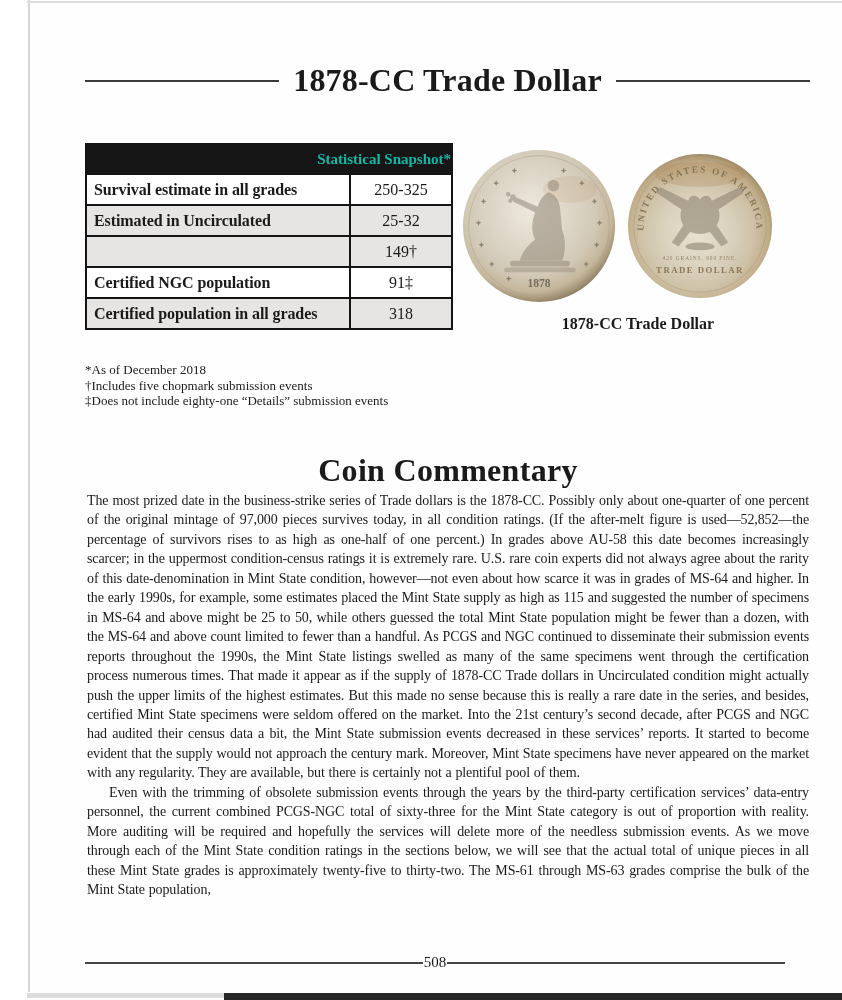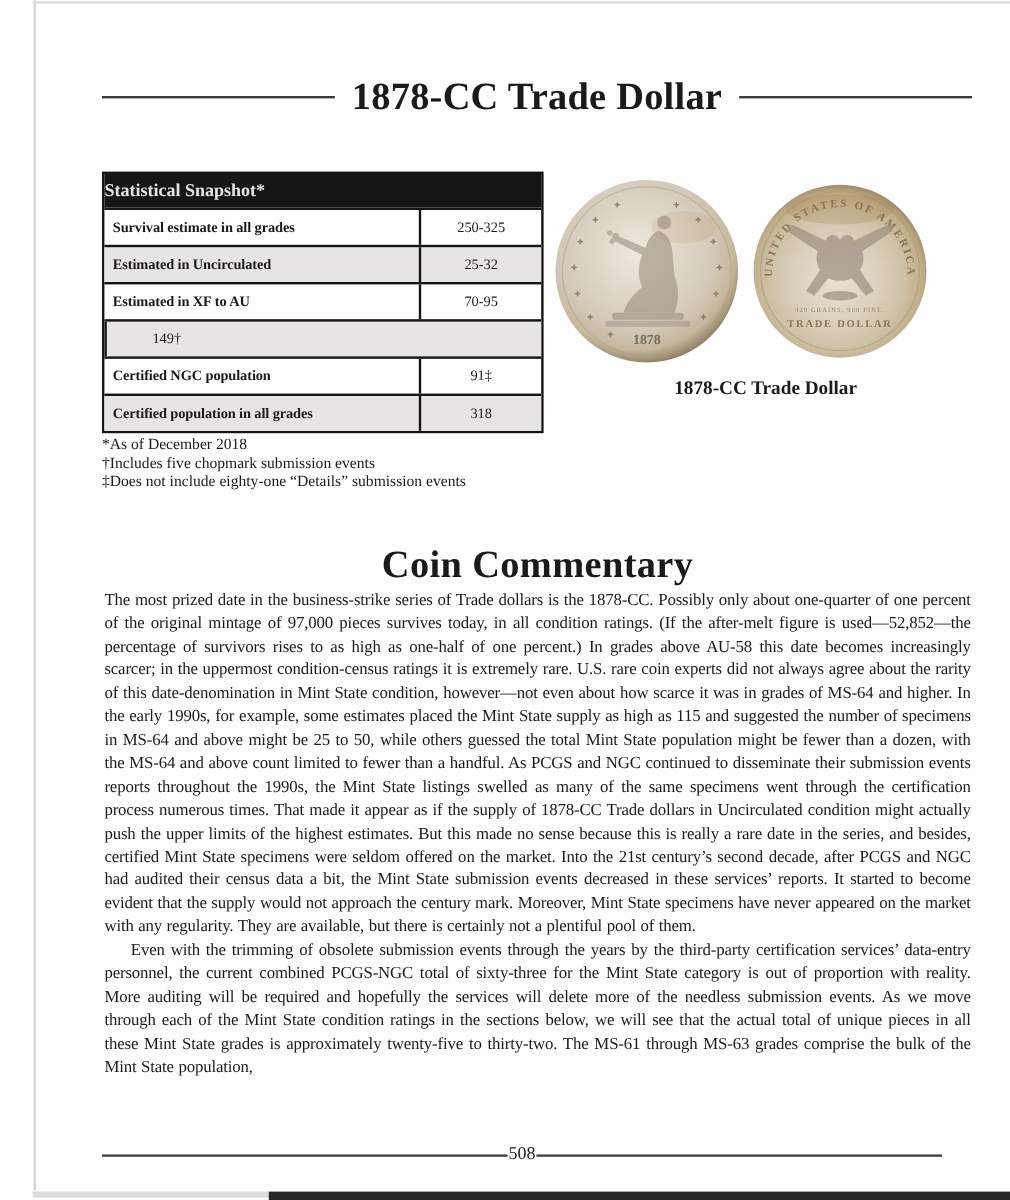--- a/index.html
+++ b/index.html
@@ -15,23 +15,23 @@
   .strip-gray{position:absolute;left:0;bottom:2px;width:197px;height:5px;background:#dcdcdc;}
   .strip-black{position:absolute;left:197px;right:0;bottom:0;height:7px;background:#272727;}
 
   
   .title-row{position:absolute;top:62px;left:58px;right:59px;display:flex;align-items:center;gap:14px;}
   .title-row .rule{flex:1;height:2px;background:#3b3b3b;}
   .page-title{margin:0;font-size:32px;font-weight:bold;letter-spacing:.2px;white-space:nowrap;}
 
   
   .snapshot{position:absolute;left:58px;top:143px;width:364px;border:2px solid #141414;background:#fff;}
-  .t-header{background:#161616;color:#e5e5e5;font-weight:bold;font-size:15px;
-    text-align:left;line-height:28px;height:28px;}
-  .t-row{display:flex;border-top:2px solid #141414;height:29px;align-items:center;font-size:12px;}
+  .t-header{background:#161616;color:#14b8a6;font-weight:bold;font-size:15px;
+    text-align:right;line-height:28px;height:28px;}
+  .t-row{display:flex;border-top:2px solid #141414;height:29px;align-items:center;font-size:16px;justify-content:flex-end;}
   .t-row.alt{background:#e6e5e3;}
   .t-label{flex:1;font-weight:bold;padding-left:7px;letter-spacing:-.1px;}
   .t-value{width:100px;text-align:center;border-left:2px solid #141414;align-self:stretch;
     display:flex;align-items:center;justify-content:center;}
 
   .footnotes{position:absolute;left:58px;top:362px;font-size:13px;line-height:15.5px;}
 
   
   .coins{position:absolute;left:433px;top:145px;width:356px;height:200px;margin:0;}
   .coin{position:absolute;border-radius:50%;}
@@ -73,24 +73,20 @@
 
   <section class="snapshot">
     <div class="t-header">Statistical Snapshot*</div>
     <div class="t-row">
       <div class="t-label">Survival estimate in all grades</div>
       <div class="t-value">250-325</div>
     </div>
     <div class="t-row alt">
       <div class="t-label">Estimated in Uncirculated</div>
       <div class="t-value">25-32</div>
-    </div>
-    <div class="t-row">
-      <div class="t-label">Estimated in XF to AU</div>
-      <div class="t-value">70-95</div>
     </div>
     <div class="t-row alt">
       <div class="t-value">149†</div>
     </div>
     <div class="t-row">
       <div class="t-label">Certified NGC population</div>
       <div class="t-value">91‡</div>
     </div>
     <div class="t-row alt">
       <div class="t-label">Certified population in all grades</div>

